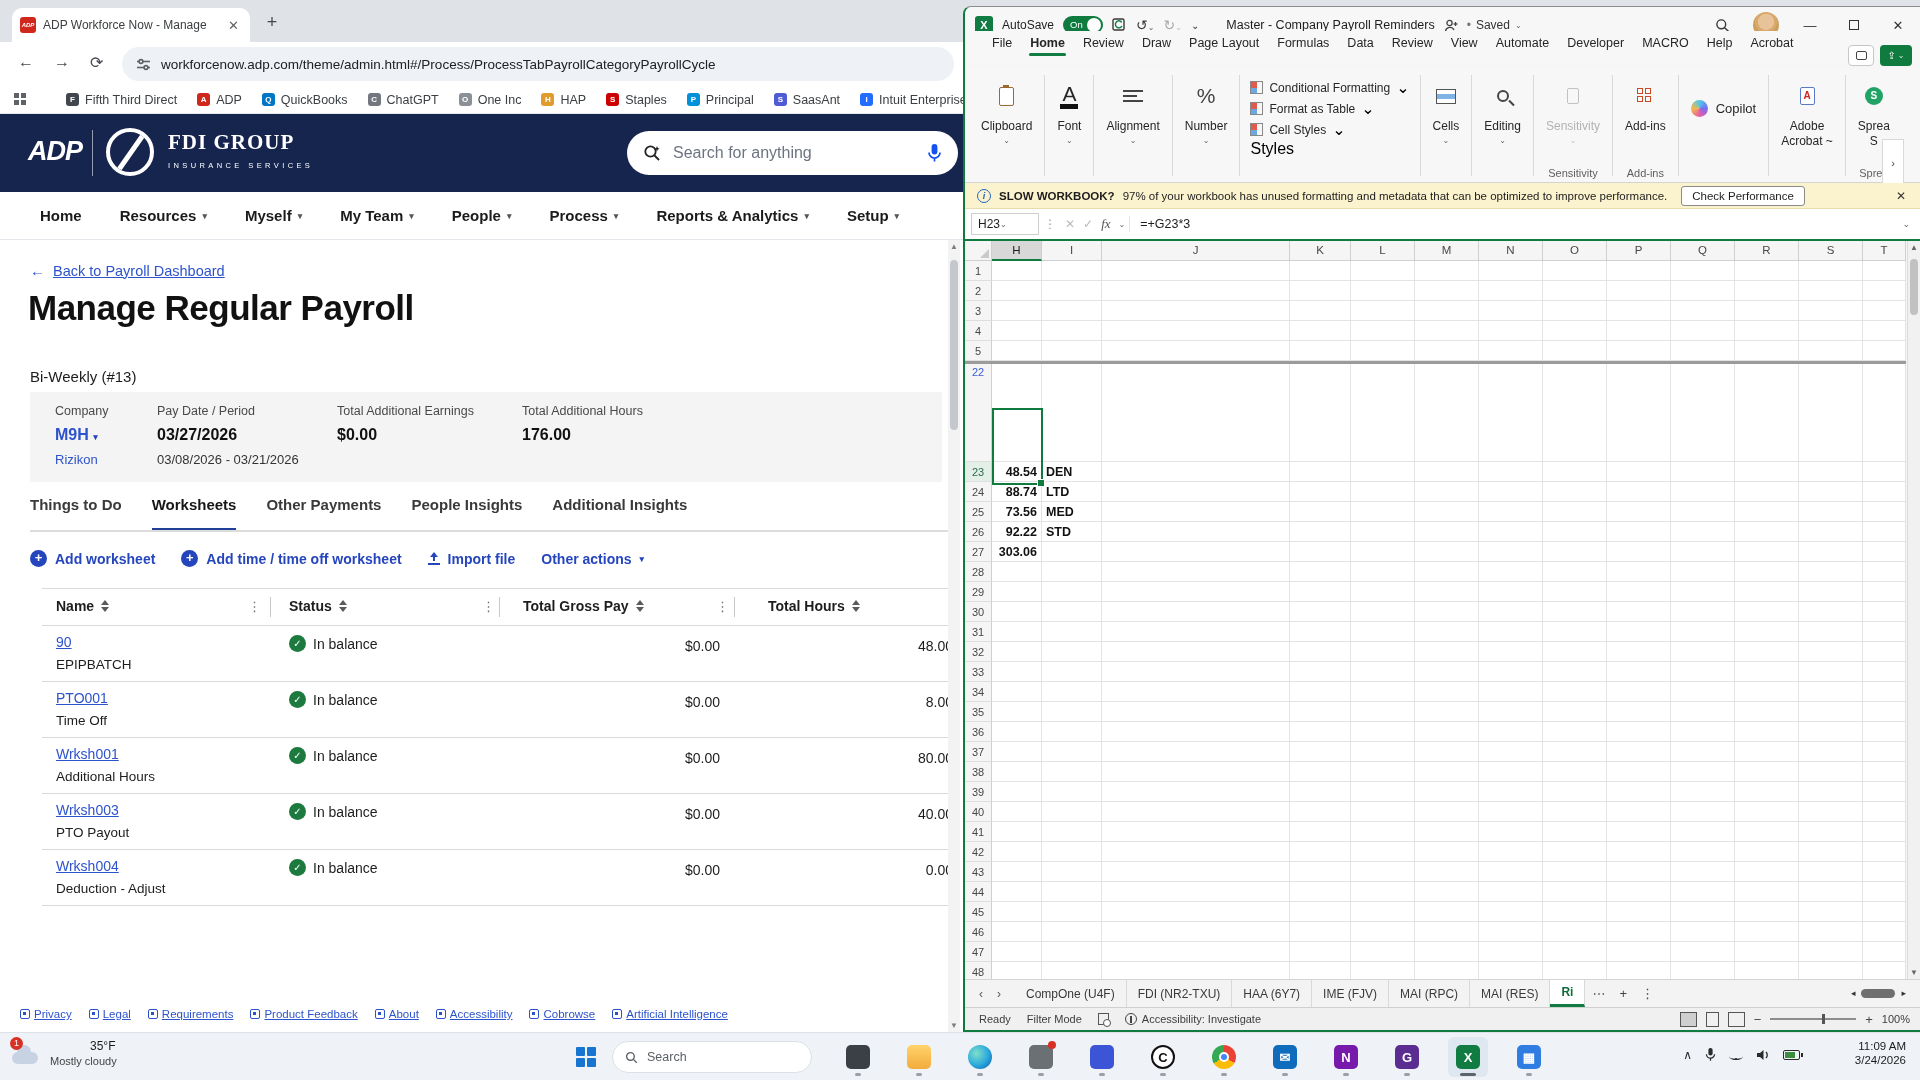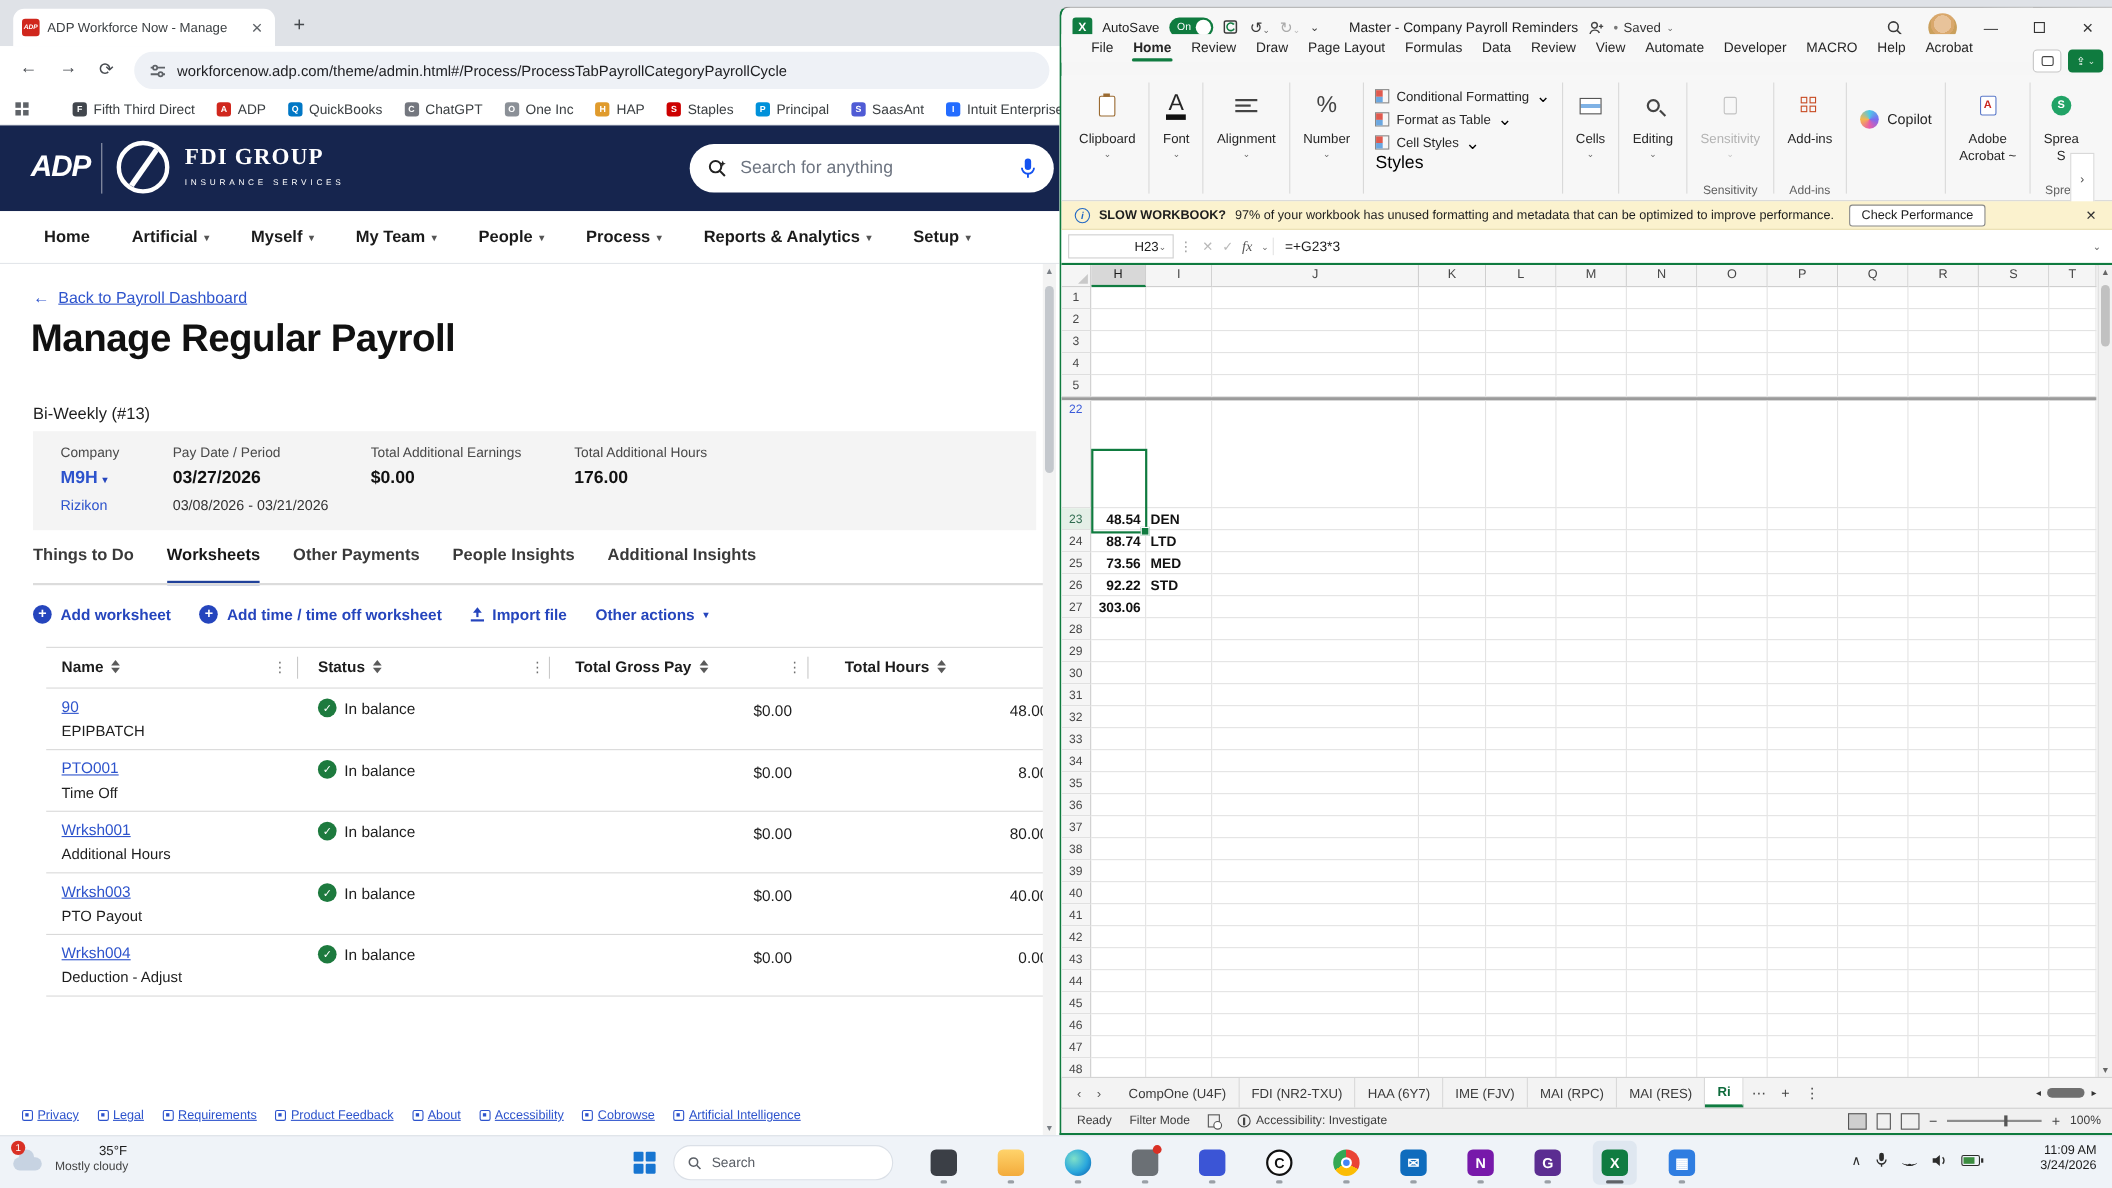--- a/index.html
+++ b/index.html
@@ -150,21 +150,21 @@
   .ic-spread{width:18px;height:18px;border-radius:50%;background:#21a366;color:#fff;font-size:10px;font-weight:bold;text-align:center;line-height:18px;}
   .rib-more{position:absolute;right:16px;top:70px;width:22px;height:48px;background:#fff;border:1px solid #d9d9d9;display:flex;align-items:center;justify-content:center;font-size:11px;color:#444;}
   .rib-collapse{position:absolute;right:12px;top:158px;font-size:9px;color:#555;}
   .banner{position:absolute;left:0;top:176px;width:100%;height:26px;background:#fbf2ce;border-bottom:1px solid #e7dcab;display:flex;align-items:center;padding-left:12px;gap:8px;}
   .info-ic{width:14px;height:14px;border:1.4px solid #2268c4;border-radius:50%;color:#2268c4;font-size:9px;font-style:italic;font-weight:bold;display:flex;align-items:center;justify-content:center;flex:none;}
   .banner-title{font-size:11.5px;font-weight:bold;color:#1d1d1d;white-space:nowrap;}
   .banner-msg{font-size:11.5px;color:#1d1d1d;white-space:nowrap;overflow:hidden;}
   .banner-btn{border:1px solid #8a8a8a;background:#fff;border-radius:3px;font-size:11.5px;color:#1d1d1d;padding:3px 10px;margin-left:6px;white-space:nowrap;}
   .banner-x{position:absolute;right:14px;font-size:12px;color:#333;}
   .fbar{position:absolute;left:0;top:202px;width:100%;height:32px;background:#fff;border-bottom:2px solid #0f7b3f;display:flex;align-items:center;}
-  .namebox{width:96px;height:22px;border:1px solid #cfcfcf;margin-left:6px;display:flex;align-items:center;justify-content:flex-end;padding:0 6px;font-size:12px;color:#1d1d1d;background:#fff;}
+  .namebox{width:68px;height:22px;border:1px solid #cfcfcf;margin-left:6px;display:flex;align-items:center;justify-content:flex-start;padding:0 6px;font-size:12px;color:#1d1d1d;background:#fff;}
   .fbar .dots{color:#9a9a9a;font-size:12px;margin:0 5px;}
   .fx-btns{display:flex;align-items:center;gap:8px;color:#b9b9b9;font-size:12px;padding:0 4px;border-right:1px solid #e3e3e3;}
   .fx{font-family:"Liberation Serif",serif;font-style:italic;color:#555;font-size:13px;}
   .formula-txt{font-size:12.5px;color:#1d1d1d;padding-left:10px;flex:1;}
   .fbar-caret{color:#666;font-size:9px;padding-right:10px;}
 
   
   #xl-grid{position:absolute;left:0;top:234px;width:941px;height:738px;background:#fff;overflow:hidden;}
   .grow{display:flex;}
   .gc{border-right:1px solid #e3e3e3;border-bottom:1px solid #e3e3e3;flex:none;overflow:hidden;}
@@ -341,21 +341,21 @@
             <path d="M2 9.5 a5.5 5.5 0 0 0 11 0" fill="none" stroke="#1452f0" stroke-width="1.7"></path>
             <line x1="7.5" y1="15" x2="7.5" y2="18.5" stroke="#1452f0" stroke-width="1.7"></line>
           </svg>
       </div>
     </div>
     <nav class="adp-nav" id="adp-nav">
         <span class="adp-nav-item">
           <span>Home</span>
         </span>
         <span class="adp-nav-item">
-          <span>Artificial</span>
+          <span>Resources</span>
           <span class="caret">▾</span>
         </span>
         <span class="adp-nav-item">
           <span>Myself</span>
           <span class="caret">▾</span>
         </span>
         <span class="adp-nav-item">
           <span>My Team</span>
           <span class="caret">▾</span>
         </span>

